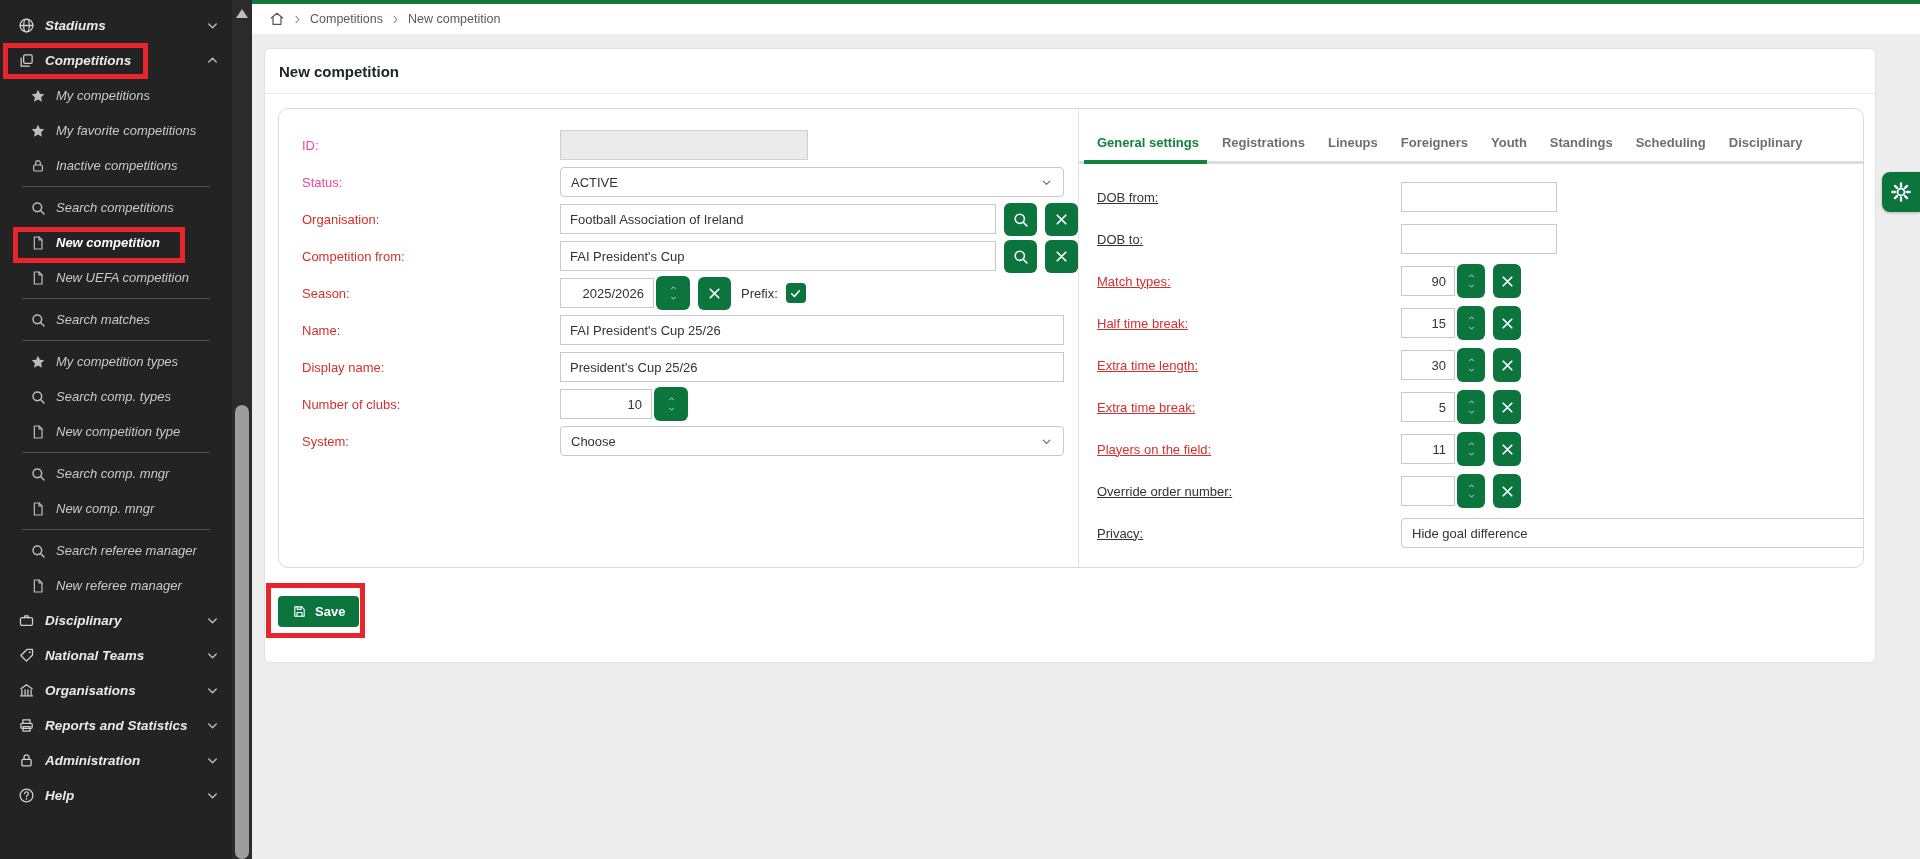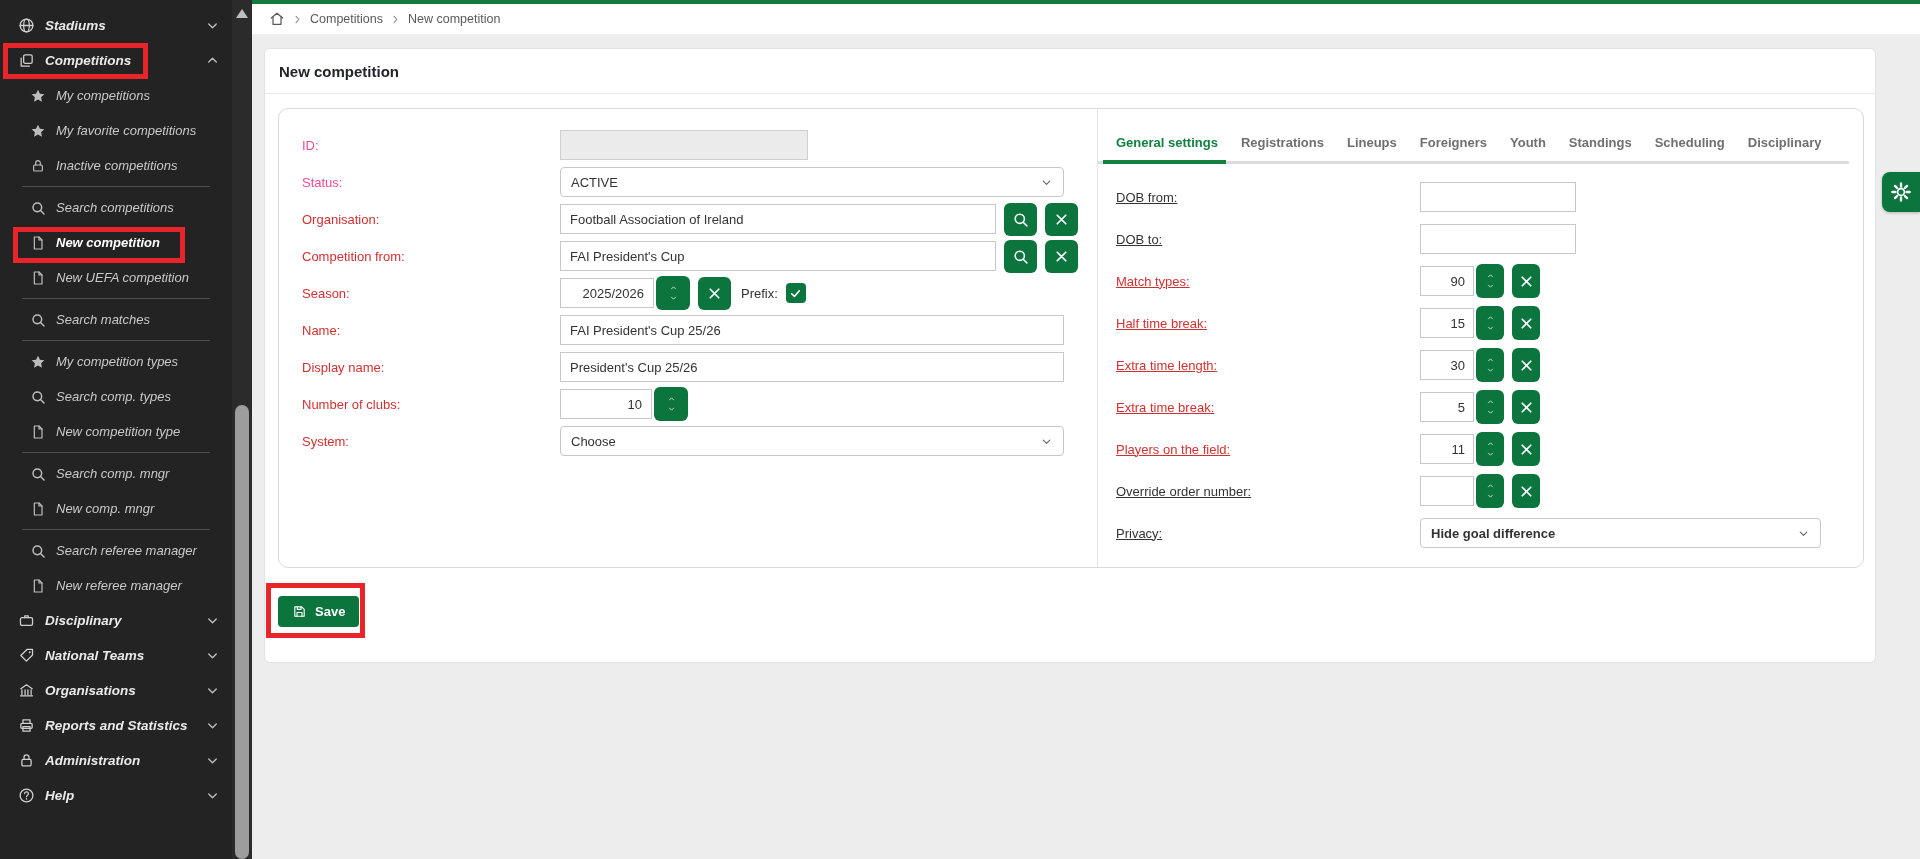--- a/index.html
+++ b/index.html
@@ -54,21 +54,21 @@
   .w-id{width:248px;}
   .w-wide{width:504px;}
   .w-lookup{width:436px;}
   .w-season{width:94px;text-align:right;}
   .w-clubs{width:92px;text-align:right;}
   .w-dob{width:156px;}
   .w-num{width:54px;text-align:right;padding-right:8px;}
 
   .selectbox{height:30px;box-sizing:border-box;border:1px solid #c8c8c8;border-radius:4px;padding:0 10px;display:flex;align-items:center;justify-content:space-between;color:#333;cursor:pointer;background:#fff;}
   .selectbox .sel-chev{width:13px;height:13px;color:#6a6a6a;}
-  .w-privacy{width:401px;font-weight:bold;}
+  .w-privacy{width:518px;}
 
   .gbtn{width:33px;height:33px;flex:none;background:#0c753e;border:none;border-radius:6px;color:#fff;display:flex;align-items:center;justify-content:center;cursor:pointer;padding:0;}
   .gbtn svg{width:17px;height:17px;}
   .gbtn.sm{width:28px;height:34px;border-radius:6px;}
   .spinner{width:34px;height:34px;flex:none;margin-left:2px;background:#0c753e;border-radius:6px;display:flex;flex-direction:column;align-items:center;justify-content:center;gap:2px;color:#fff;cursor:pointer;}
   .spinner.sm{width:28px;}
   .spinner svg{width:11px;height:8px;stroke-width:2.6;}
   .mlx{margin-left:8px;}
   .prefix-lbl{margin-left:10px;color:#333;}
   .checkbox{width:20px;height:20px;margin-left:8px;background:#0c753e;border-radius:4px;display:flex;align-items:center;justify-content:center;color:#fff;cursor:pointer;}

